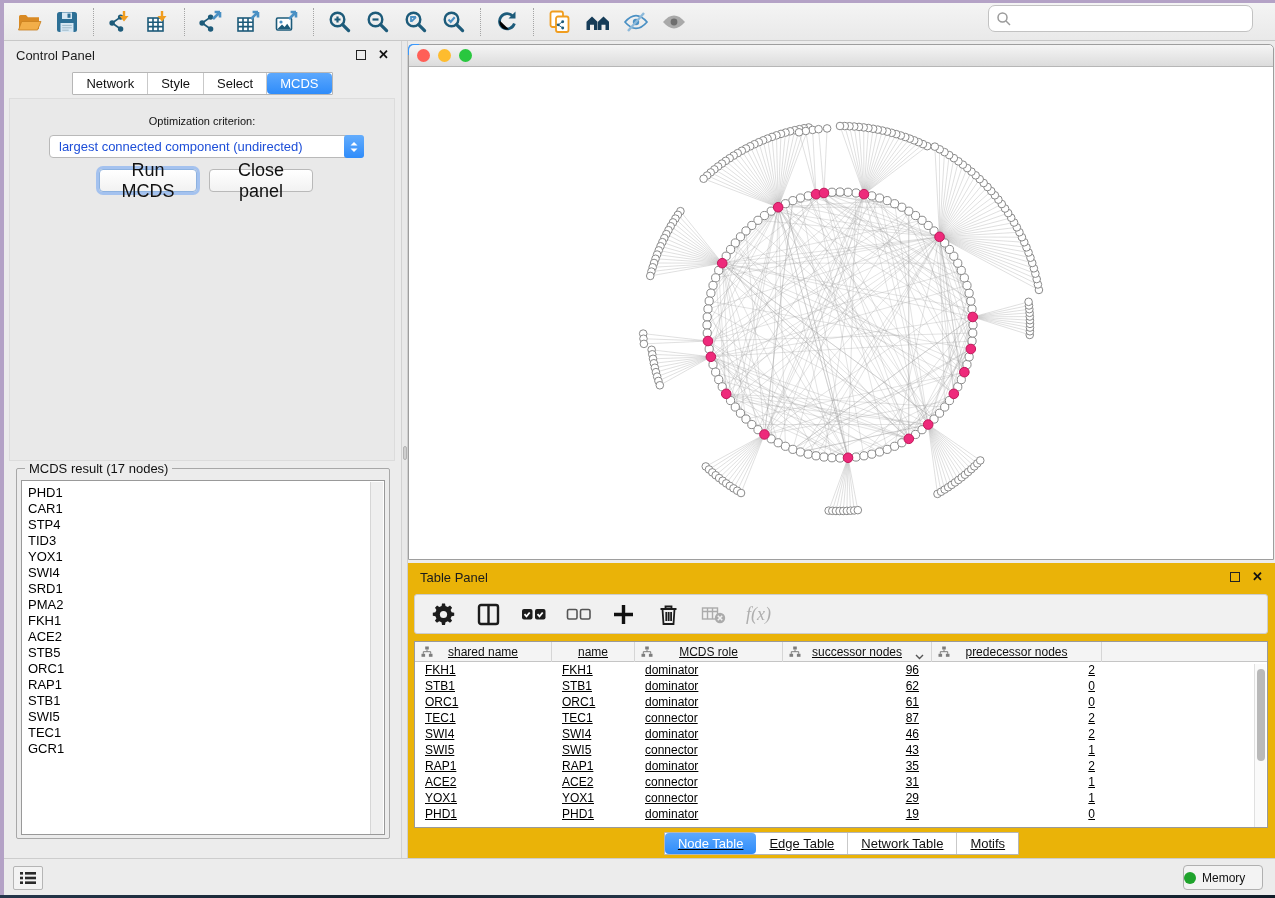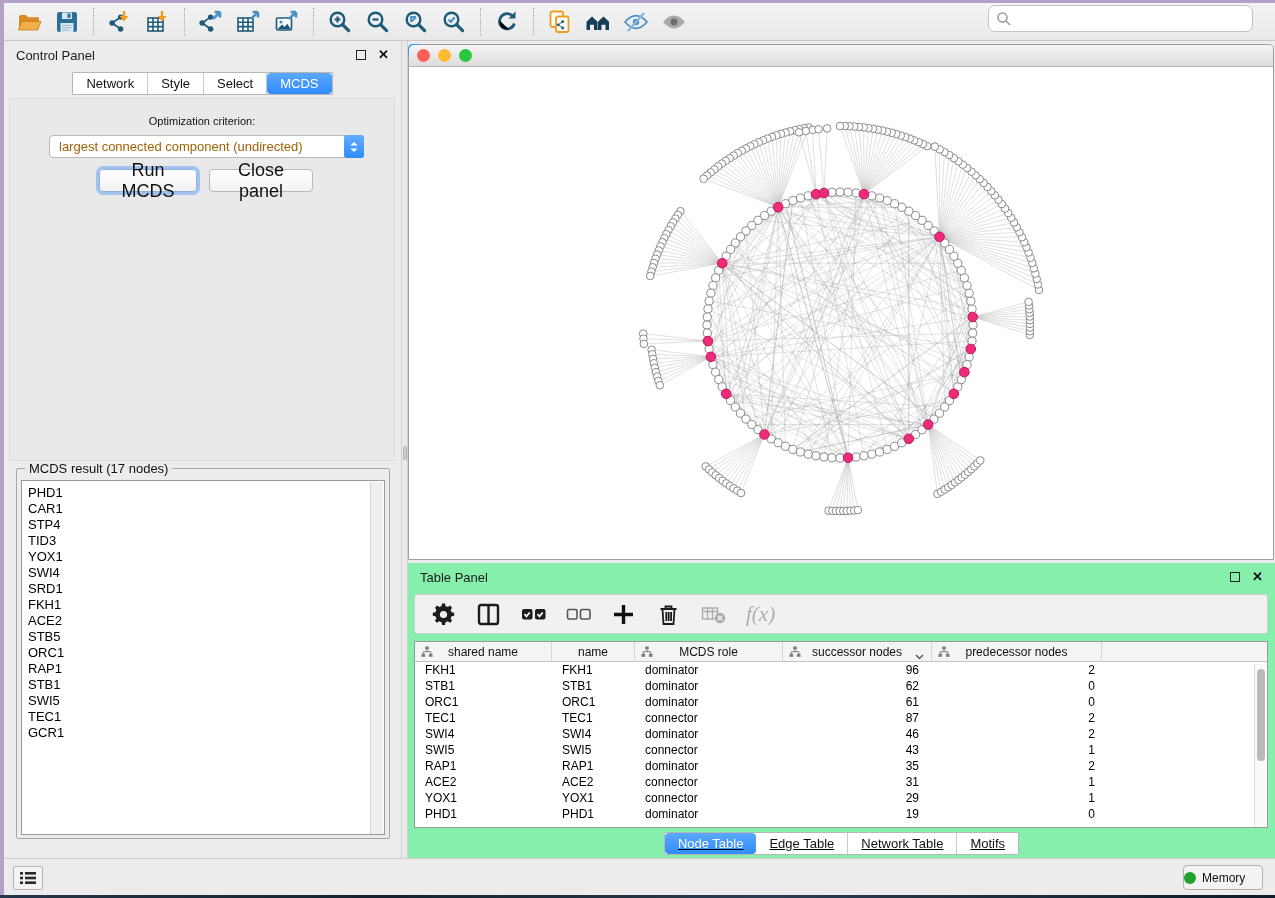--- a/index.html
+++ b/index.html
@@ -26,21 +26,21 @@
   .float-box{width:10px;height:10px;border:1.5px solid #222;display:inline-block;margin-right:12px;}
   .close-x{font-size:13px;font-weight:bold;color:#111;line-height:10px;}
   .seg{display:inline-flex;border:1px solid #b6b6b6;border-radius:1px;background:#fff;overflow:hidden;height:23px;}
   .seg .s{padding:0 13px;font-size:13px;display:flex;align-items:center;color:#111;border-right:1px solid #c9c9c9;background:#fff;}
   .seg .s:last-child{border-right:none;}
   .seg .s.active{background:linear-gradient(#5ca8fd,#2f8cfa);color:#fff;border-right:none;border-radius:4px;}
   #ctl-tabs{position:absolute;left:0;top:31px;width:100%;display:flex;justify-content:center;}
   #mcds-pane{position:absolute;left:5px;top:57px;width:386px;height:363px;background:#e9e9e9;border:1px solid #dcdcdc;}
   #crit-label{position:absolute;left:0;top:16px;width:100%;text-align:center;font-size:11px;color:#111;}
   #criterion{position:absolute;left:39px;top:36px;width:315px;height:23px;background:#fff;border:1px solid #b9b9b9;border-radius:4px;display:flex;align-items:center;font-size:13px;}
-  #criterion .txt{flex:1;padding-left:9px;white-space:nowrap;color:#a16207;}
+  #criterion .txt{flex:1;padding-left:9px;white-space:nowrap;color:#1d4ed8;}
   #criterion .step{width:20px;height:23px;margin-right:-1px;border-radius:3px;background:linear-gradient(#64adfd,#2f8cfa);display:flex;align-items:center;justify-content:center;}
   .btn{position:absolute;height:23px;background:linear-gradient(#ffffff,#f2f2f2);border:1px solid #b9b9b9;border-radius:4px;font-size:18px;display:flex;align-items:center;justify-content:center;color:#111;}
   #run-btn{left:89px;top:70px;width:98px;border-color:#8db2e0;box-shadow:0 0 0 3px rgba(96,156,245,.5);}
   #close-btn{left:199px;top:70px;width:104px;}
   #result-group{position:absolute;left:12px;top:427px;width:374px;height:371px;border:1px solid #a8a8a8;border-radius:2px;}
   #result-title{position:absolute;left:8px;top:-8px;background:#ececec;padding:0 4px;font-size:13px;color:#111;}
   #result-list{position:absolute;left:4px;top:11px;width:364px;height:355px;background:#fff;border:1px solid #999;overflow:hidden;}
   #result-list ul{list-style:none;margin:0;padding:4px 0 0 0;}
   #result-list li{font-size:13px;line-height:16px;padding-left:6px;color:#000;}
   #result-scroll{position:absolute;right:1px;top:1px;width:13px;height:353px;background:#efefef;border-left:1px solid #d6d6d6;}
@@ -51,45 +51,45 @@
 
   
   #net-frame{position:absolute;left:408px;top:44px;width:866px;height:516px;border:1px solid #9e9e9e;border-radius:5px 5px 0 0;background:#fff;}
   #net-titlebar{position:absolute;left:0;top:0;width:100%;height:22px;background:linear-gradient(#f5f5f5,#dcdcdc);border-bottom:1px solid #b6b6b6;border-radius:5px 5px 0 0;display:flex;align-items:center;}
   .tl{width:13px;height:13px;border-radius:50%;margin-left:8px;}
   #net-title{position:absolute;left:0;width:100%;text-align:center;font-size:13px;color:#1a1a1a;}
   #net-accent{position:absolute;left:-1px;top:-1px;width:11px;height:11px;border-left:3px solid #3b99fc;border-top:3px solid #3b99fc;border-radius:5px 0 0 0;}
   #net-canvas{position:absolute;left:0;top:22px;width:864px;height:492px;background:#fff;overflow:hidden;}
 
   
-  #table-panel{position:absolute;left:408px;top:563px;width:867px;height:295px;background:#86efac;}
+  #table-panel{position:absolute;left:408px;top:563px;width:867px;height:295px;background:#eab308;}
   #tp-toolbar{position:absolute;left:6px;top:31px;width:854px;height:40px;background:#f1f1f1;border:1px solid #cdcdcd;border-radius:3px;display:flex;align-items:center;gap:20px;padding-left:16px;}
   .tp-btn{display:flex;align-items:center;justify-content:center;background:none;border:none;padding:0;height:30px;}
-  #node-table{position:absolute;left:6px;top:78px;width:854px;height:187px;background:#fff;border:1px solid #9a9a9a;overflow:hidden;}
+  #node-table{position:absolute;left:6px;top:78px;width:854px;height:187px;background:#fff;border:1px solid #9a9a9a;overflow:hidden;text-decoration:underline;}
   #nt-header{display:flex;height:20px;background:#f4f4f4;border-bottom:1px solid #c5c5c5;}
   .th{position:relative;height:20px;border-right:1px solid #d6d6d6;display:flex;align-items:center;justify-content:center;font-size:12px;color:#111;}
   .th .mini{position:absolute;left:6px;top:4px;}
   .th .chev{position:absolute;right:7px;top:7px;}
   .col0{width:137px;}.col1{width:83px;}.col2{width:148px;}.col3{width:149px;}.col4{width:170px;}.colf{flex:1;border-right:none;}
   .tr{display:flex;height:16px;align-items:center;}
   .td{font-size:12px;color:#000;height:16px;line-height:16px;}
   .td.t{padding-left:10px;}
   .td.n{text-align:right;}
   .td.col3{padding-right:13px;}
   .td.col4{padding-right:7px;}
   #nt-scroll{position:absolute;right:1px;top:22px;width:12px;height:163px;background:#fafafa;border-left:1px solid #e0e0e0;}
   #nt-thumb{position:absolute;left:1.5px;top:5px;width:8px;height:92px;background:#b9b9b9;border-radius:4px;}
   #tp-tabs{position:absolute;left:0;top:269px;width:100%;display:flex;justify-content:center;text-decoration:underline;}
 
   
   #status-bar{position:absolute;left:4px;top:858px;width:1271px;height:37px;background:#ececec;border-top:1px solid #cdcdcd;}
   #list-btn{position:absolute;left:9px;top:7px;width:30px;height:24px;background:#f3f3f3;border:1px solid #b5b5b5;border-radius:2px;display:flex;align-items:center;justify-content:center;}
   #memory-btn{position:absolute;right:12px;top:6px;width:80px;height:25px;background:#f3f3f3;border:1px solid #b0b0b0;border-radius:4px;display:flex;align-items:center;justify-content:flex-start;gap:6px;font-size:12px;color:#111;}
   #memory-dot{width:12px;height:12px;border-radius:50%;}
-  .fx{font-family:"Liberation Serif",serif;font-style:italic;font-size:21px;color:#aeaeae;}
+  .fx{font-family:"Liberation Serif",serif;font-style:italic;font-size:18px;color:#aeaeae;}
   .disabled{opacity:1;}
 </style>
 </head>
 <body>
 
 <div id="stage">
   <div class="strip-top"></div>
 
   <div id="toolbar">
       <button class="tb-btn">
@@ -270,20 +270,21 @@
       <span id="result-title">MCDS result (17 nodes)</span>
       <div id="result-list">
         <ul id="result-ul">
             <li>PHD1</li>
             <li>CAR1</li>
             <li>STP4</li>
             <li>TID3</li>
             <li>YOX1</li>
             <li>SWI4</li>
             <li>SRD1</li>
+            <li>PMA2</li>
             <li>FKH1</li>
             <li>ACE2</li>
             <li>STB5</li>
             <li>ORC1</li>
             <li>RAP1</li>
             <li>STB1</li>
             <li>SWI5</li>
             <li>TEC1</li>
             <li>GCR1</li>
           </ul>

